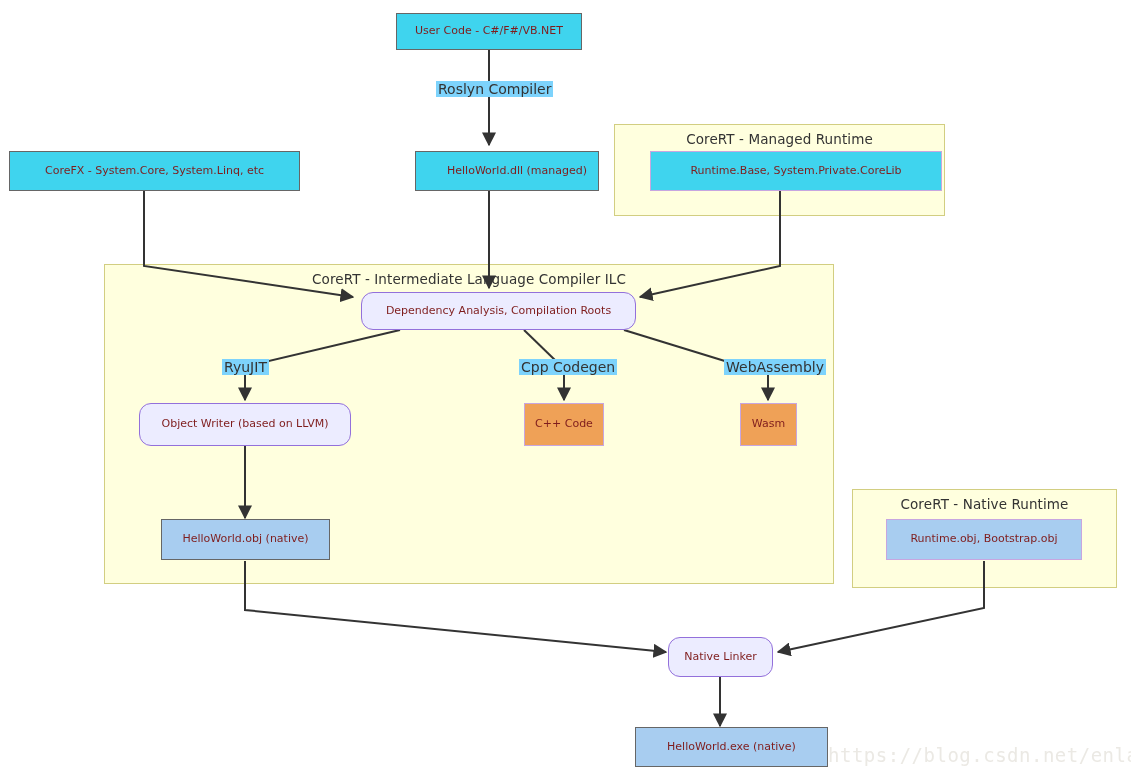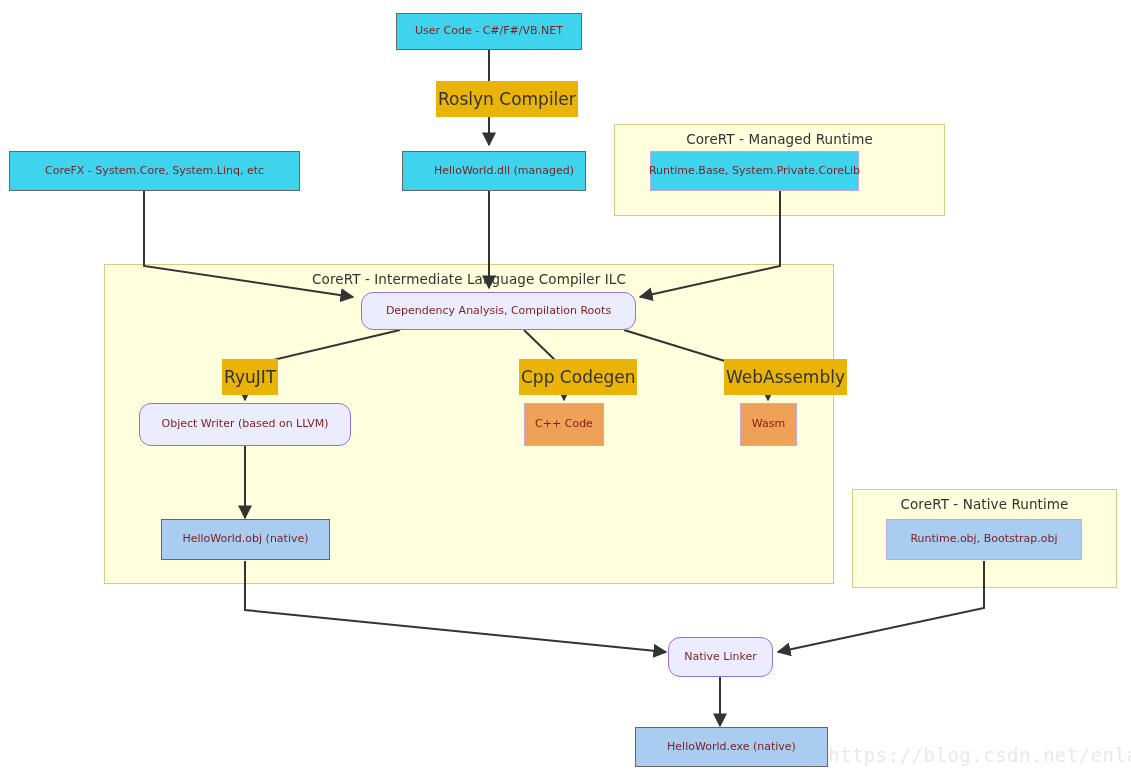--- a/index.html
+++ b/index.html
@@ -76,24 +76,24 @@
     background: #a8cdf0;
     border: 1px solid #666666;
   }
   .n-blue-purple {
     background: #a8cdf0;
     border: 1.5px solid #c7a6e0;
   }
   
   .edge-label {
     position: absolute;
-    font-size: 17px;
+    font-size: 14px;
     color: #333333;
-    background: #eab308;
-    padding: 8px 2px;
+    background: #7dd3fc;
+    padding: 0 2px;
     white-space: nowrap;
   }
   
   .watermark {
     position: absolute;
     font-family: "DejaVu Sans Mono", "Liberation Mono", monospace;
     font-size: 19px;
     color: #ebe9e4;
     letter-spacing: 0.5px;
     white-space: nowrap;
@@ -150,25 +150,25 @@
   </svg>
 
   <div class="node n-cyan" style="left:396px; top:13px; width:186px; height:37px;">
     <span>User Code - C#/F#/VB.NET</span>
   </div>
 
   <div class="node n-cyan" style="left:9px; top:151px; width:291px; height:40px;">
     <span>CoreFX - System.Core, System.Linq, etc</span>
   </div>
 
-  <div class="node n-cyan" style="left:402px; top:151px; width:184px; height:40px;padding-left:20px;">
+  <div class="node n-cyan" style="left:415px; top:151px; width:184px; height:40px;padding-left:20px;">
     <span>HelloWorld.dll (managed)</span>
   </div>
 
-  <div class="node n-cyan-purple" style="left:650px; top:151px; width:209px; height:40px;">
+  <div class="node n-cyan-purple" style="left:650px; top:151px; width:292px; height:40px;">
     <span>Runtime.Base, System.Private.CoreLib</span>
   </div>
 
   <div class="node n-lav" style="left:361px; top:292px; width:275px; height:38px;">
     <span>Dependency Analysis, Compilation Roots</span>
   </div>
 
   <div class="node n-lav" style="left:139px; top:403px; width:212px; height:43px;">
     <span>Object Writer (based on LLVM)</span>
   </div>

